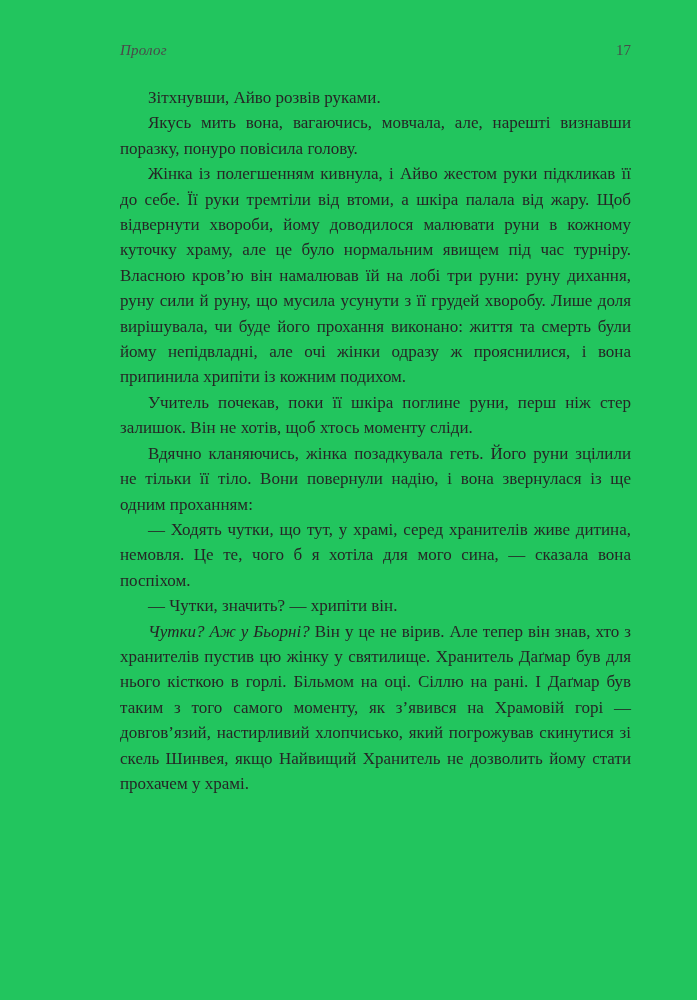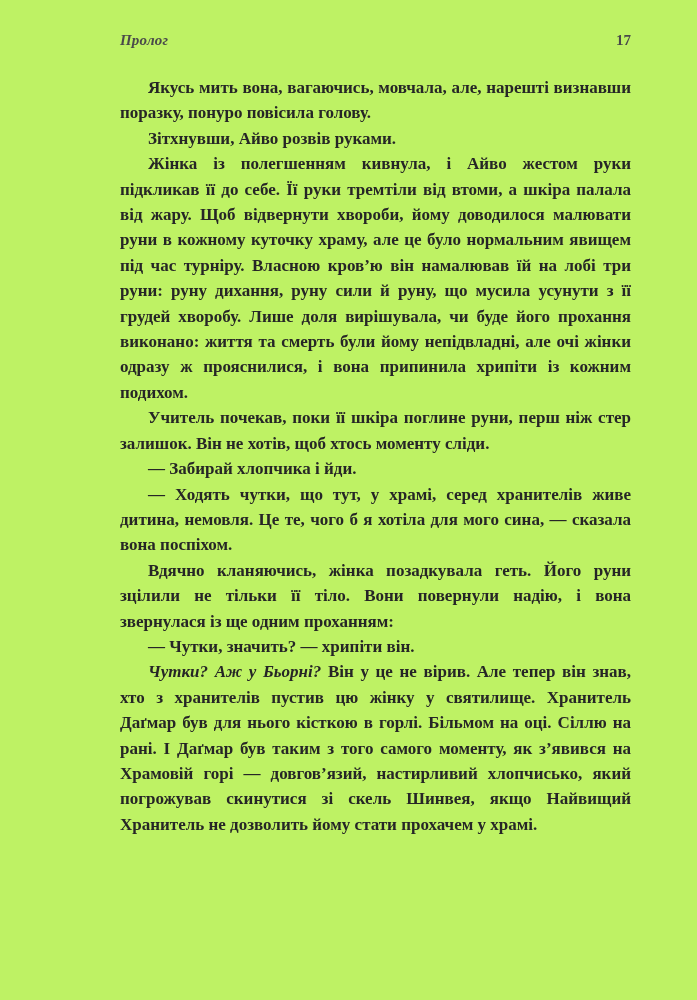--- a/index.html
+++ b/index.html
@@ -6,25 +6,24 @@
     margin: 0;
     padding: 0;
     background: #e9e9e9;
     font-family: "Liberation Serif", serif;
   }
   .page {
     position: relative;
     width: 697px;
     height: 1000px;
     margin: 0 auto;
-    background: #bef264;
+    background: #22c55e;
     box-sizing: border-box;
-    padding: 32px 66px 0 120px;
+    padding: 42px 66px 0 120px;
     overflow: hidden;
-    font-weight: bold;
   }
   .page-header {
     display: flex;
     justify-content: space-between;
     align-items: baseline;
     font-size: 15px;
     color: #4a4a4a;
     margin-bottom: 26px;
   }
   .chapter-title {
@@ -58,24 +57,23 @@
 <body>
 
 <div class="page">
 
   <header class="page-header">
     <span class="chapter-title">Пролог</span>
     <span class="page-number">17</span>
   </header>
 
   <main class="page-body">
+    <p>Зітхнувши, Айво розвів руками.</p>
     <p>Якусь мить вона, вагаючись, мовчала, але, нарешті визнавши поразку, понуро повісила голову.</p>
-    <p>Зітхнувши, Айво розвів руками.</p>
     <p>Жінка із полегшенням кивнула, і Айво жестом руки підкликав її до себе. Її руки тремтіли від втоми, а шкіра палала від жару. Щоб відвернути хвороби, йому доводилося малювати руни в кожному куточку храму, але це було нормальним явищем під час турніру. Власною кров’ю він намалював їй на лобі три руни: руну дихання, руну сили й руну, що мусила усунути з її грудей хворобу. Лише доля вирішувала, чи буде його прохання виконано: життя та смерть були йому непідвладні, але очі жінки одразу ж прояснилися, і вона припинила хрипіти із кожним подихом.</p>
     <p>Учитель почекав, поки її шкіра поглине руни, перш ніж стер залишок. Він не хотів, щоб хтось моменту сліди.</p>
-    <p>— Забирай хлопчика і йди.</p>
+    <p>Вдячно кланяючись, жінка позадкувала геть. Його руни зцілили не тільки її тіло. Вони повернули надію, і вона звернулася із ще одним проханням:</p>
     <p>— Ходять чутки, що тут, у храмі, серед хранителів живе дитина, немовля. Це те, чого б я хотіла для мого сина, — сказала вона поспіхом.</p>
-    <p>Вдячно кланяючись, жінка позадкувала геть. Його руни зцілили не тільки її тіло. Вони повернули надію, і вона звернулася із ще одним проханням:</p>
     <p>— Чутки, значить? — хрипіти він.</p>
     <p><em>Чутки? Аж у Бьорні?</em><span> Він у це не вірив. Але тепер він знав, хто з хранителів пустив цю жінку у святилище. Хранитель Даґмар був для нього кісткою в горлі. Більмом на оці. Сіллю на рані. І Даґмар був таким з того самого моменту, як з’явився на Храмовій горі — довгов’язий, настирливий хлопчисько, який погрожував скинутися зі скель Шинвея, якщо Найвищий Хранитель не дозволить йому стати прохачем у храмі.</span></p>
   </main>
 
 </div>
 
 </body></html>

